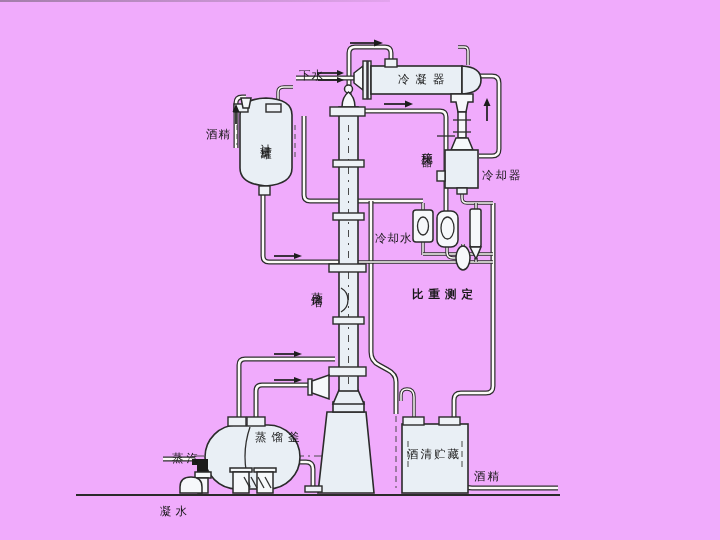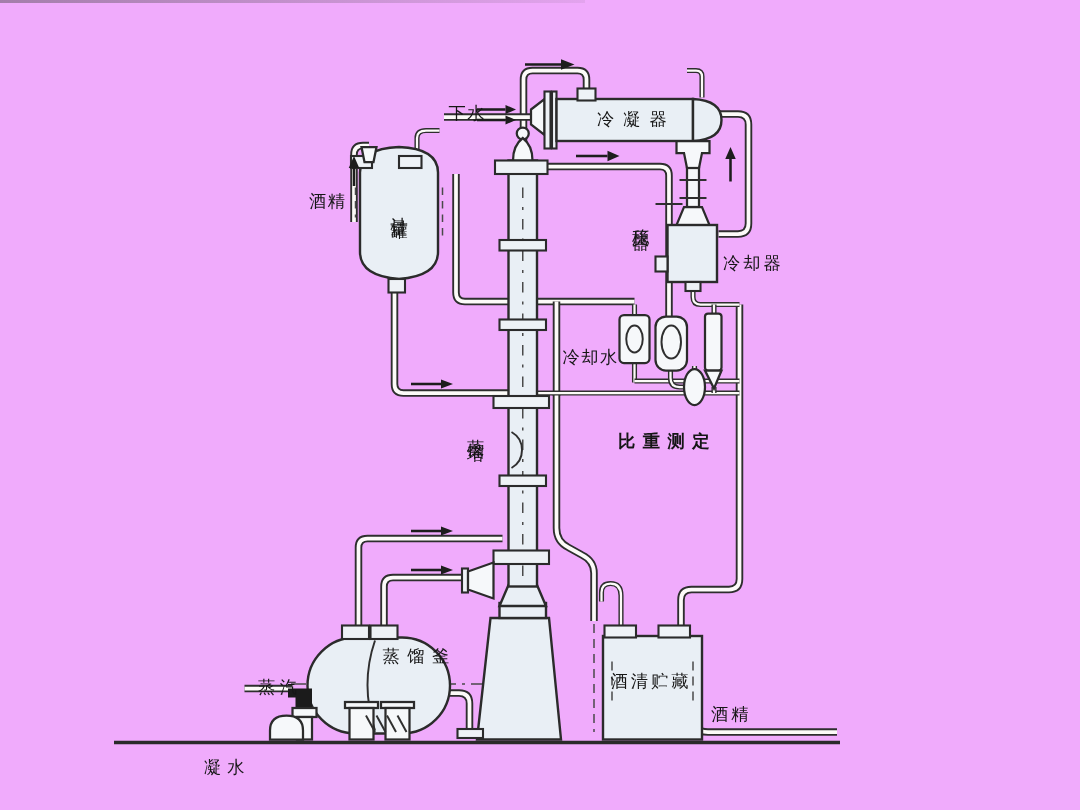--- a/index.html
+++ b/index.html
@@ -276,14 +276,14 @@
   <div class="lbl vert" style="left:258px;top:135px;">计量罐</div>
   <div class="lbl vert" style="left:419px;top:143px;">稳压器</div>
   <div class="lbl sp2" style="left:482px;top:169px;text-align:center;">冷却器</div>
   <div class="lbl" style="left:375px;top:184px;margin-top:48px;">冷却水</div>
   <div class="lbl sp5" style="left:412px;top:288px;font-weight:bold;">比重测定</div>
   <div class="lbl vert" style="left:309px;top:283px;">蒸馏塔</div>
   <div class="lbl sp3" style="left:172px;top:452px;">蒸汽</div>
   <div class="lbl sp5" style="left:239px;top:431px;margin-left:16px;">蒸馏釜</div>
   <div class="lbl sp2" style="left:407px;top:448px;text-align:center;">酒清贮藏</div>
   <div class="lbl sp2" style="left:474px;top:470px;">酒精</div>
-  <div class="lbl sp4" style="left:136px;top:505px;">凝水</div>
+  <div class="lbl sp4" style="left:160px;top:505px;">凝水</div>
 </div>
 
 </body></html>

